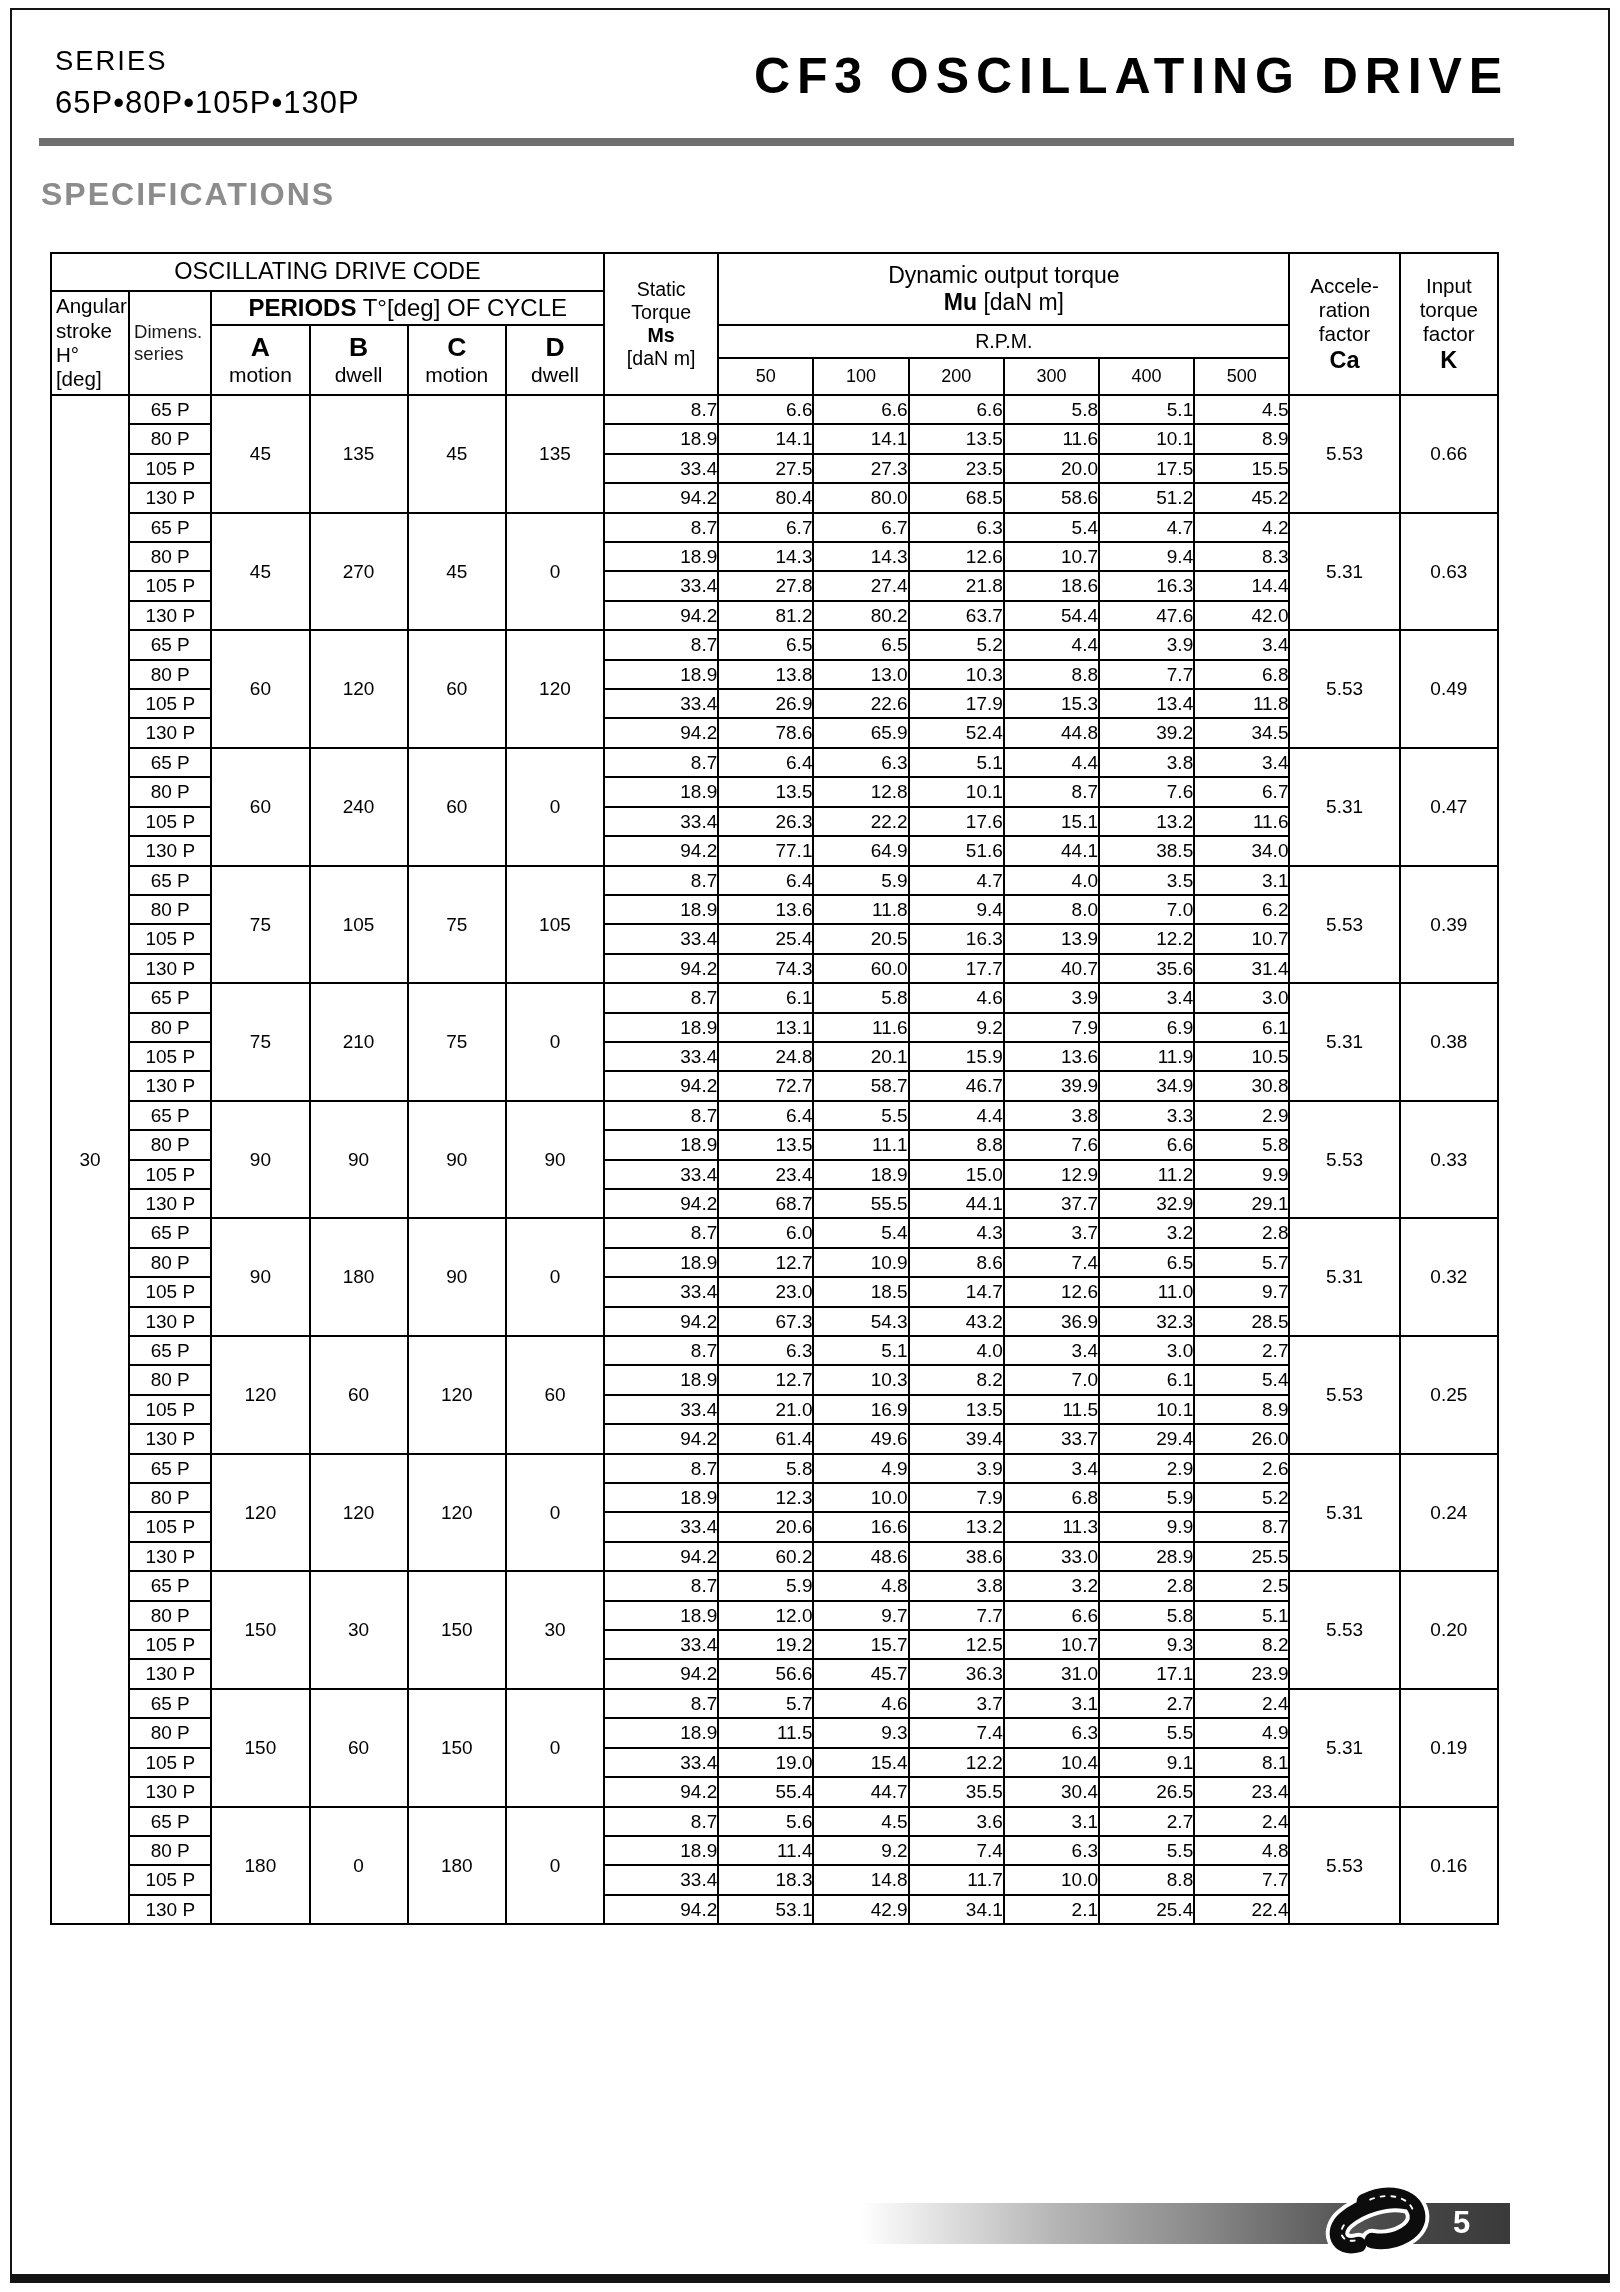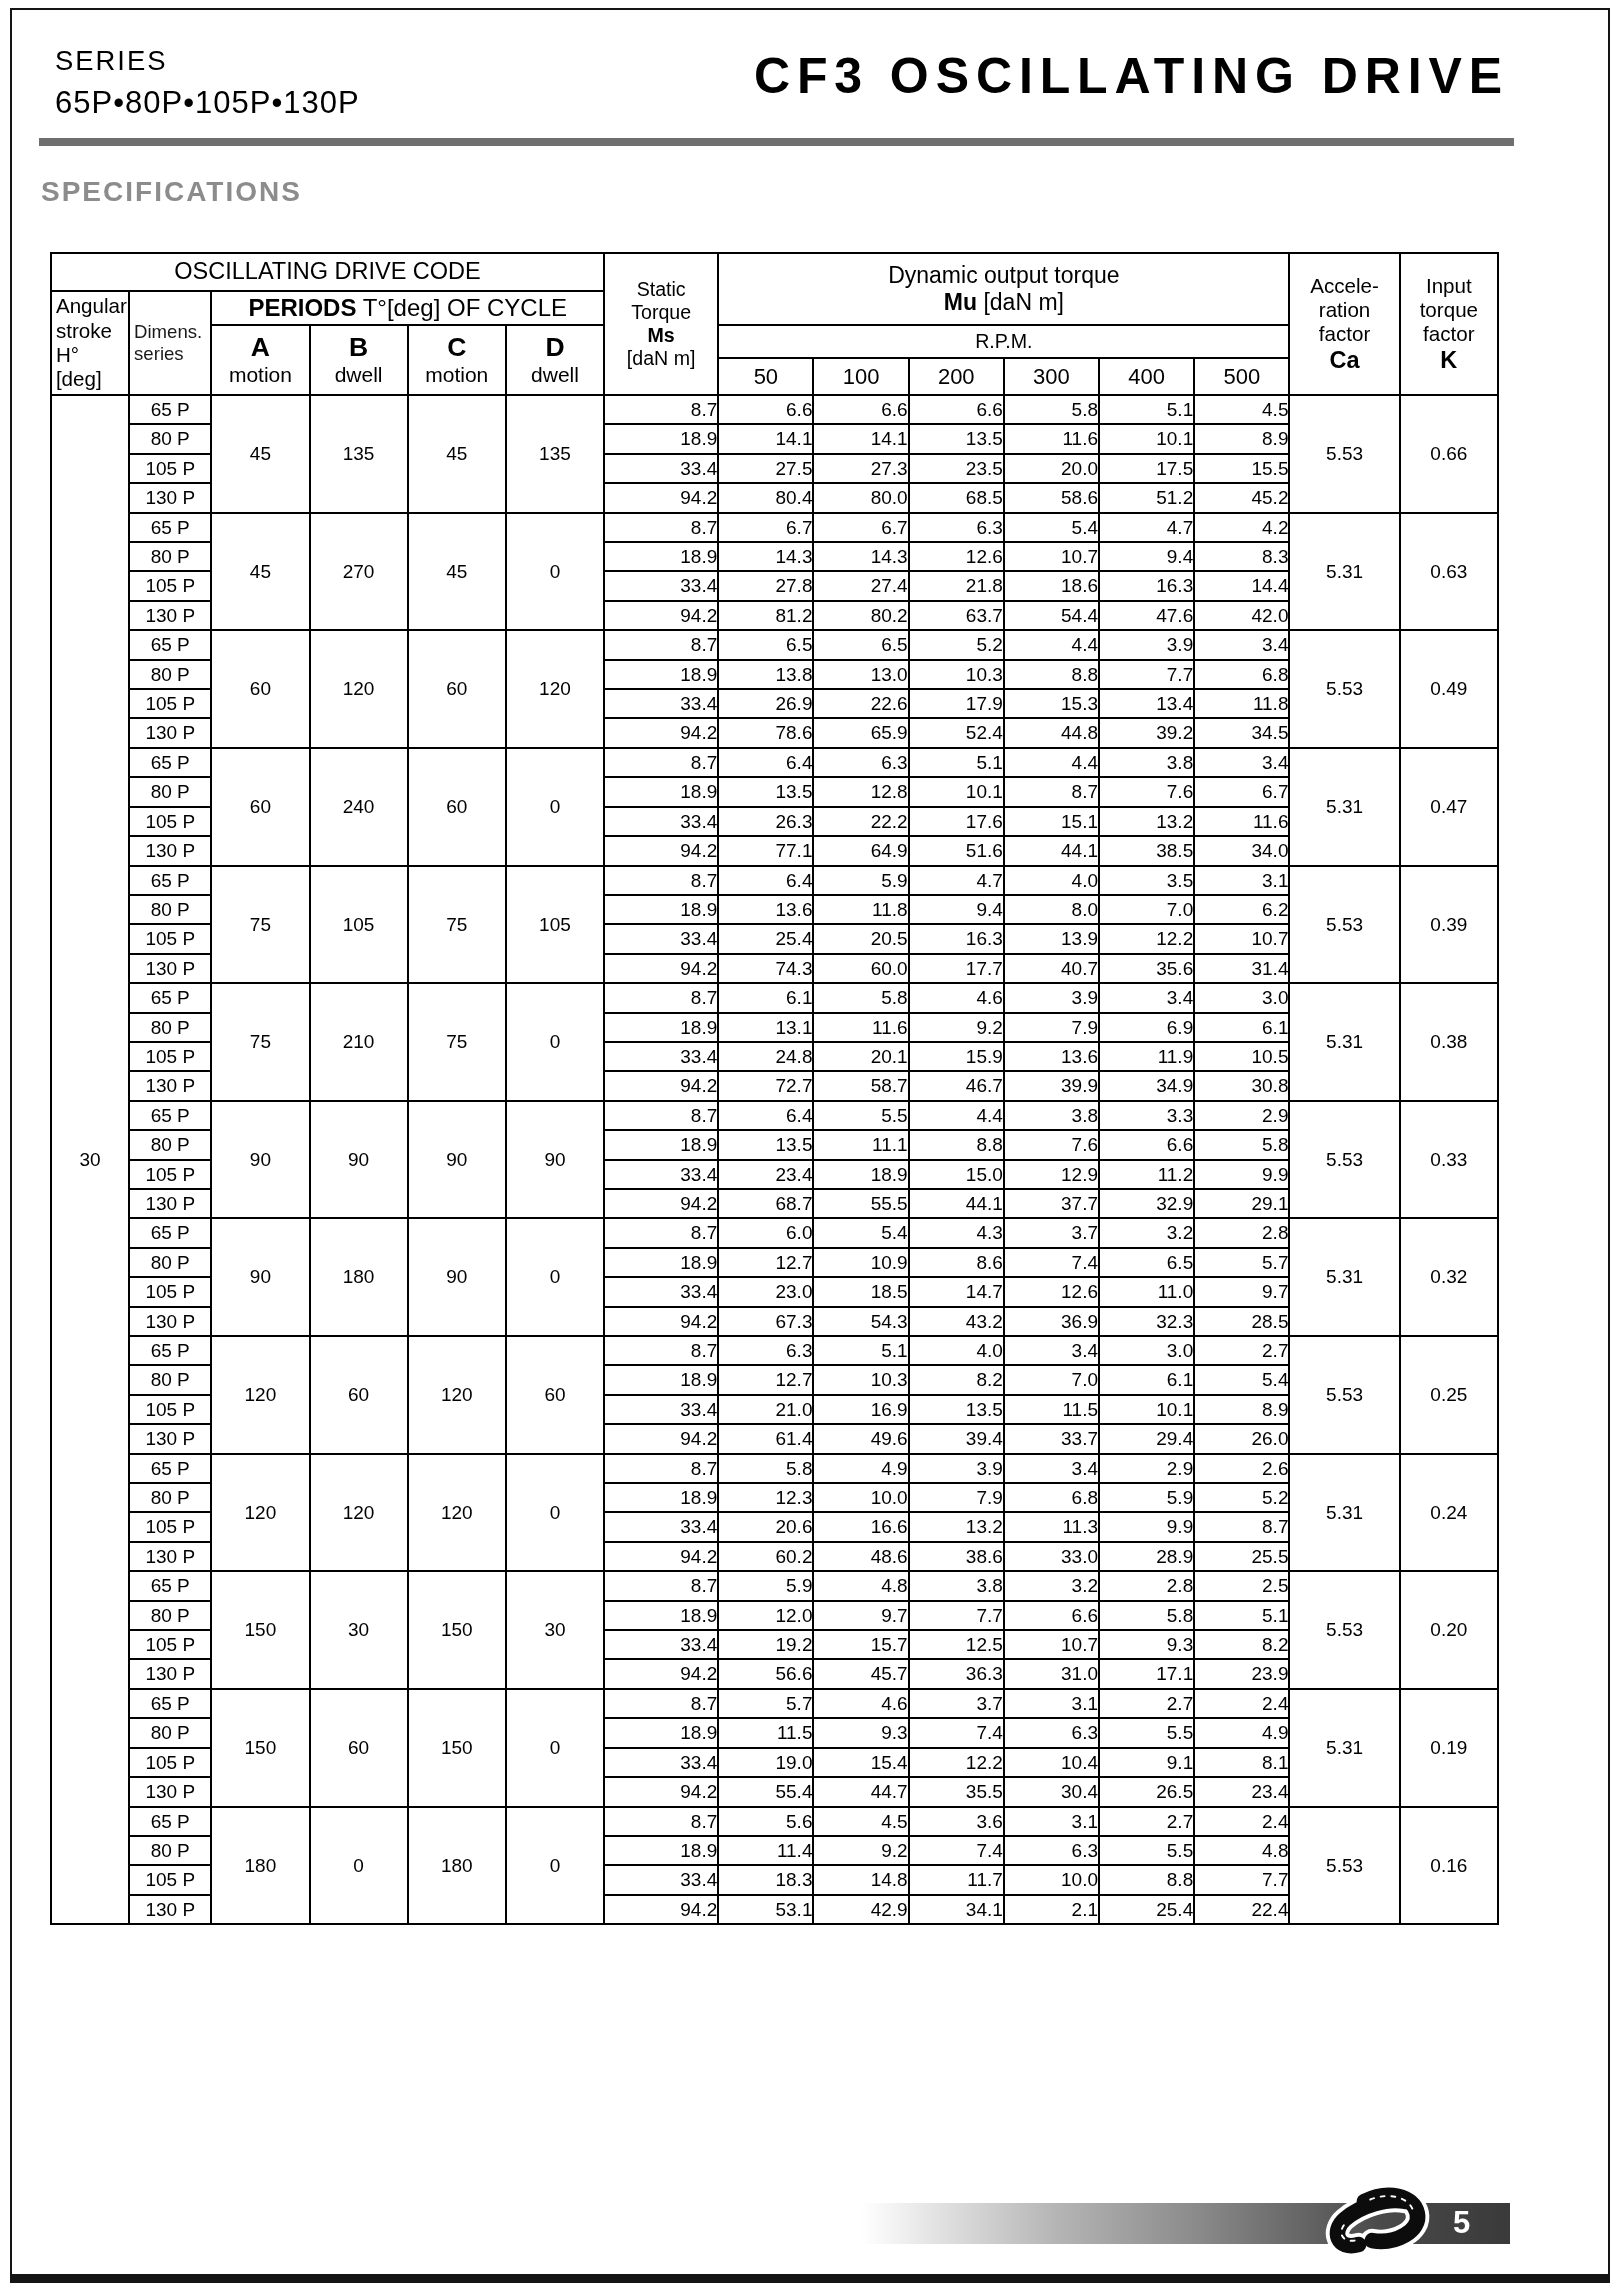--- a/index.html
+++ b/index.html
@@ -16,21 +16,21 @@
   .series-label { font-size:27.4px; letter-spacing:2px; }
   .series-value { font-size:31px; margin-top:7.8px; letter-spacing:1px; }
   .doc-title {
     position:absolute; left:490px; top:47px; width:1019px;
     font-size:50px; font-weight:bold; letter-spacing:6.9px;
     text-align:right; white-space:nowrap;
   }
   .header-rule { position:absolute; left:39px; top:138px; width:1475px; height:7.8px; background:#6f6f6f; }
   .section-heading {
     position:absolute; left:41px; top:176px;
-    font-size:28px; font-weight:bold; color:#8c8c8c; letter-spacing:2px;
+    font-size:32px; font-weight:bold; color:#8c8c8c; letter-spacing:2px;
   }
 
   table.spec-table {
     position:absolute; left:50px; top:252px; width:1449px;
     border-collapse:collapse; table-layout:fixed;
     border:2.9px solid #000;
   }
   .spec-table th, .spec-table td { border:2px solid #000; overflow:hidden; }
   .spec-table thead th { font-weight:normal; padding:1px 3.9px; line-height:1.18; }
   .b { font-weight:bold; }
@@ -39,21 +39,21 @@
   .dyn-th { font-size:23px; text-align:center; }
   .factor-th { font-size:20.6px; text-align:center; }
   .factor-th .big { font-size:23.5px; }
   .left-th { text-align:left; font-size:20.6px; vertical-align:middle; padding-left:5.9px; }
   .left-th.dimens { font-size:18.6px; color:#1a1a1a; }
   .periods-th { font-size:24px; text-align:center; height:30px; }
   .period-col-th { text-align:center; vertical-align:middle; }
   .period-col-th .letter { font-size:26.5px; font-weight:bold; }
   .period-col-th .ptype { font-size:21px; }
   .rpm-th { font-size:19.6px; text-align:center; height:29px; }
-  .rpm-val-th { font-size:22px; text-align:center; height:33px;margin-top:15px; }
+  .rpm-val-th { font-size:18px; text-align:center; height:33px;margin-top:15px; }
   thead tr:last-child th { border-bottom:2.9px solid #000; }
 
   .spec-table tbody td { height:27.4px; font-size:19px; line-height:27.4px; padding:0; }
   td.angular-cell { text-align:center; vertical-align:middle; font-size:57px; border-right:2.9px solid #000; }
   td.series-cell { text-align:center; font-size:17.6px; }
   td.period-cell { text-align:center; vertical-align:middle; font-size:31px;margin-top:44px; }
   td.num-cell { text-align:right; padding-right:5.9px; }
   td.factor-cell { text-align:center; vertical-align:middle; font-size:29px; }
   tbody tr.group-start td { border-top:2.9px solid #000; }
 

